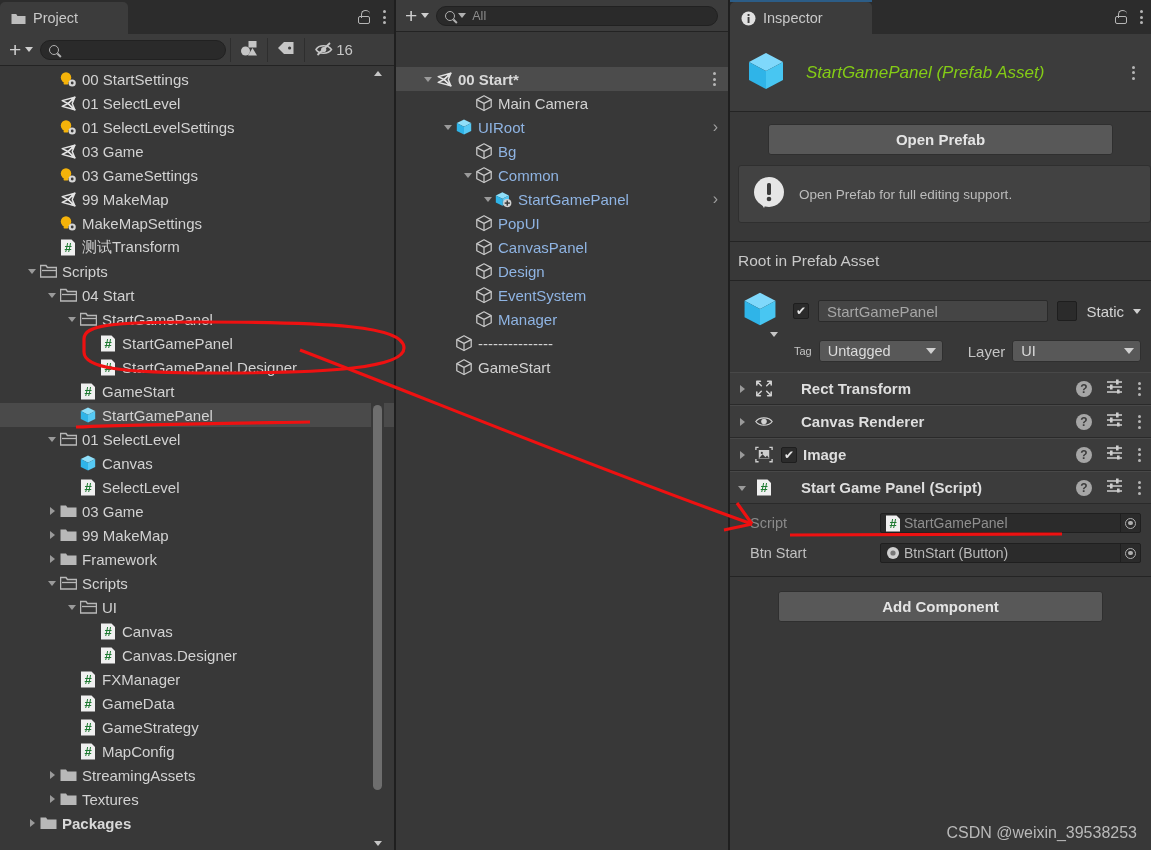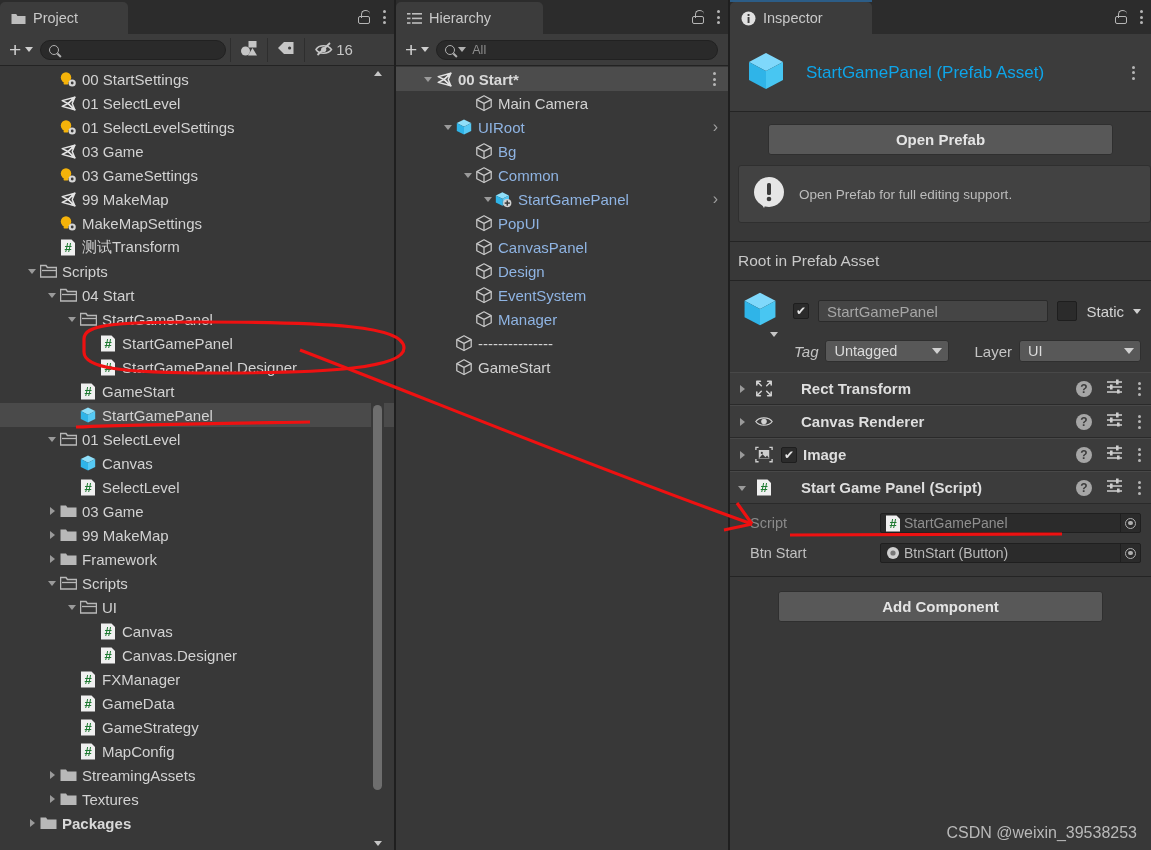--- a/index.html
+++ b/index.html
@@ -97,21 +97,21 @@
 
   
   .vscroll { position:absolute; width:13px; background:#383838; }
   .vscroll .thumb { position:absolute; left:2px; width:9px; background:#6e6e6e; border-radius:4.5px; }
   .vscroll .up, .vscroll .dn { position:absolute; left:2.5px; width:0;height:0;border-left:4px solid transparent;border-right:4px solid transparent; }
   .vscroll .up { top:4px; border-bottom:5px solid #c6c6c6; }
   .vscroll .dn { bottom:4px; border-top:5px solid #c6c6c6; }
 
   
   .insp-head { background:#3c3c3c; padding: 10px 0 10px 0; display:flex; align-items:center; border-bottom:1px solid #242424;}
-  .insp-title { color:#0ea5e9; font-size:17px; overflow:hidden; text-overflow: clip; white-space:nowrap; flex:1; }
+  .insp-title { color:#84cc16; font-size:17px; overflow:hidden; text-overflow: clip; white-space:nowrap; flex:1;font-style:italic; }
   .btn-wide {
     background:#585858; border:1px solid #2f2f2f; border-radius:3px; color:#e4e4e4;
     height:31px; display:flex; align-items:center; justify-content:center; font-size:15px;font-weight:bold;
   }
   .helpbox {
     background:#424242; border:1px solid #2f2f2f; border-radius:3px;
     display:flex; align-items:center; gap:12px; padding: 10px 12px; color:#bcbcbc; font-size:13.5px;
   }
   .warnico { width:36px;height:36px;flex:none; position:relative; }
   .section-label { color:#c8c8c8; font-size:15.5px; padding: 10px 0 10px 8px; border-bottom:1px solid #242424; background:#383838;}
@@ -560,46 +560,20 @@
     <div class="vscroll" style="right:10px; top:67px; height:783px;">
       <span class="up"></span>
       <div class="thumb" style="top:338px; height:385px;"></div>
       <span class="dn"></span>
     </div>
   </div>
 
   <div class="panel-gap" style="left:394px;"></div>
 
   <div class="panel" id="hierarchy-panel">
-    <div class="tabbar">
-      <div class="tab" style="width:147px;">
-        <span class="ticon">
-          <svg width="15" height="13" viewBox="0 0 15 13">
-            <rect x="0" y="1" width="3.5" height="1.6" fill="#bdbdbd"></rect>
-              <rect x="5" y="1" width="10" height="1.6" fill="#bdbdbd"></rect>
-            <rect x="0" y="5.6" width="3.5" height="1.6" fill="#bdbdbd"></rect>
-              <rect x="5" y="5.6" width="10" height="1.6" fill="#bdbdbd"></rect>
-            <rect x="0" y="10.2" width="3.5" height="1.6" fill="#bdbdbd"></rect>
-              <rect x="5" y="10.2" width="10" height="1.6" fill="#bdbdbd"></rect>
-          </svg>
-        </span>
-        <span>Hierarchy</span>
-      </div>
-      <div class="tabright">
-        <span class="lock">
-            <span class="shackle"></span>
-            <span class="body"></span>
-          </span>
-        <span class="kebab">
-            <i></i>
-            <i></i>
-            <i></i>
-          </span>
-      </div>
-    </div>
 
     <div class="toolbar">
       <div class="plus-btn">
         <span class="plus-glyph">+</span>
         <span class="caret-dn"></span>
       </div>
       <div class="searchbox" style="margin-right:6px;">
         <span class="mag"></span>
         <span class="caret-dn" style="border-top-color:#b0b0b0;margin-left:-3px;"></span>
         <input type="text" placeholder="All" style="">
@@ -828,21 +802,21 @@
           </svg>
           <span style="position:absolute;right:6px;bottom:-4px;width:0;height:0;border-left:4.5px solid transparent;border-right:4.5px solid transparent;border-top:5px solid #c6c6c6;"></span>
         </span>
         <span class="chk on"></span>
         <span class="namefield" style="flex:1;">StartGamePanel</span>
         <span class="statbox"></span>
         <span style="color:#d4d4d4;font-size:15px;">Static</span>
         <span class="dd-caret" style="border-top-width:5px;border-left-width:4px;border-right-width:4px;"></span>
       </div>
       <div style="display:flex; align-items:center; gap:7px; margin-top:7px; padding-left:54px;">
-        <span style="color:#c4c4c4;font-size:15px;font-style:italic;">Tag</span>
+        <span style="color:#c4c4c4;font-size:11px;">Tag</span>
         <span class="dropdown" style="width:124px;">
           <span>Untagged</span>
           <span class="dd-caret"></span>
         </span>
         <span style="color:#c4c4c4;font-size:15px;margin-left:18px;">Layer</span>
         <span class="dropdown" style="flex:1;">
           <span>UI</span>
           <span class="dd-caret"></span>
         </span>
       </div>

